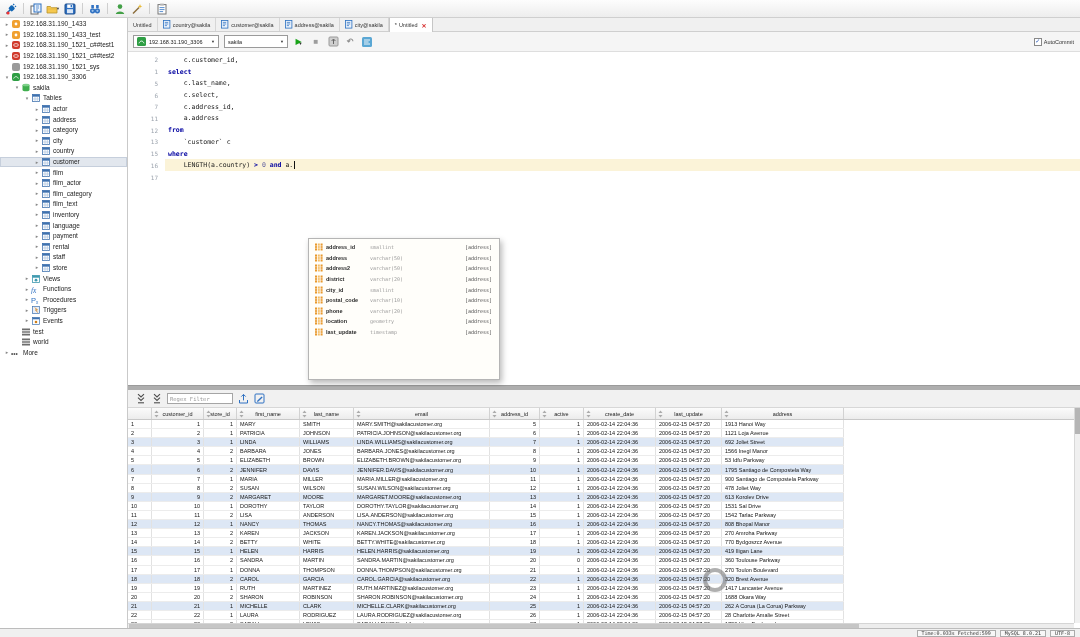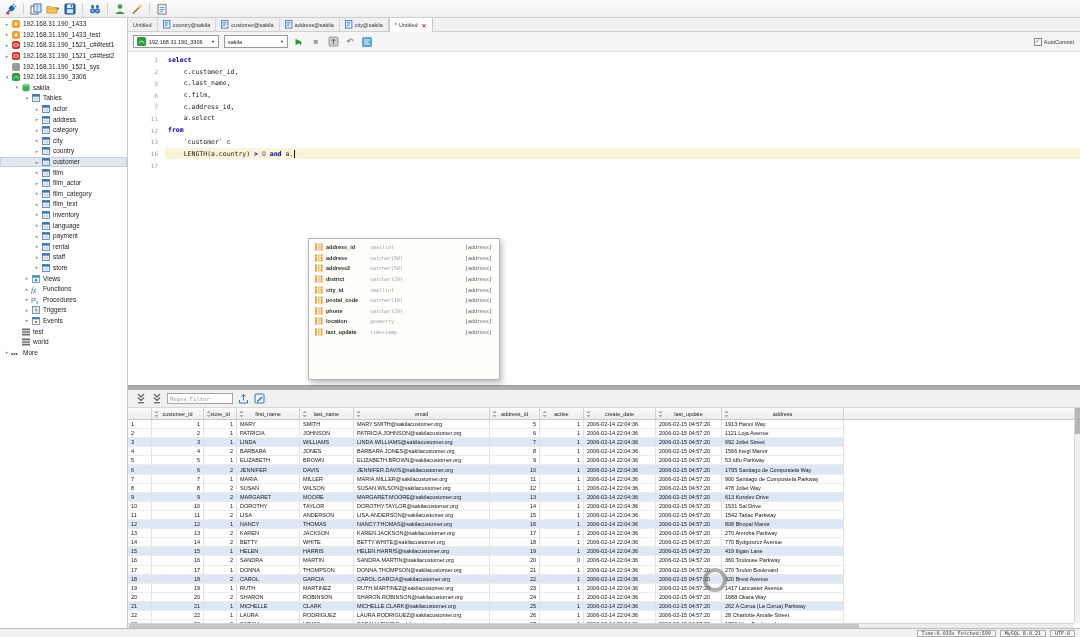--- a/index.html
+++ b/index.html
@@ -613,50 +613,54 @@
       </div>
     <div class="autocommit">
       <span class="cb">✓</span>
       <span>AutoCommit</span>
     </div>
   </div>
 
   <div class="editor">
     <div id="editor-lines">
         <div class="eline">
+          <span class="gut">2</span>
+          <span class="codearea"><span>    c.customer_id,</span></span>
+        </div>
+        <div class="eline">
           <span class="gut">1</span>
           <span class="codearea"><span class="k">select</span></span>
-        </div>
-        <div class="eline">
-          <span class="gut">2</span>
-          <span class="codearea"><span>    c.customer_id,</span></span>
         </div>
         <div class="eline">
           <span class="gut">5</span>
           <span class="codearea"><span>    c.last_name,</span></span>
         </div>
         <div class="eline">
           <span class="gut">6</span>
-          <span class="codearea"><span>    c.film,</span></span>
+          <span class="codearea"><span>    c.select,</span></span>
         </div>
         <div class="eline">
           <span class="gut">7</span>
           <span class="codearea"><span>    c.address_id,</span></span>
         </div>
         <div class="eline">
           <span class="gut">11</span>
-          <span class="codearea"><span>    a.select</span></span>
+          <span class="codearea"><span>    a.address</span></span>
         </div>
         <div class="eline">
           <span class="gut">12</span>
           <span class="codearea"><span class="k">from</span></span>
         </div>
         <div class="eline">
           <span class="gut">13</span>
           <span class="codearea"><span>    `customer` c</span></span>
+        </div>
+        <div class="eline">
+          <span class="gut">15</span>
+          <span class="codearea"><span class="k">where</span></span>
         </div>
         <div class="eline cur">
           <span class="gut">16</span>
           <span class="codearea"><span>    LENGTH(a.country) </span><span class="k">&gt;</span><span> </span><span class="n">0</span><span> </span><span class="k">and</span><span> a.</span><span class="caretbar"></span></span>
         </div>
         <div class="eline">
           <span class="gut">17</span>
           <span class="codearea"></span>
         </div>
       </div>

